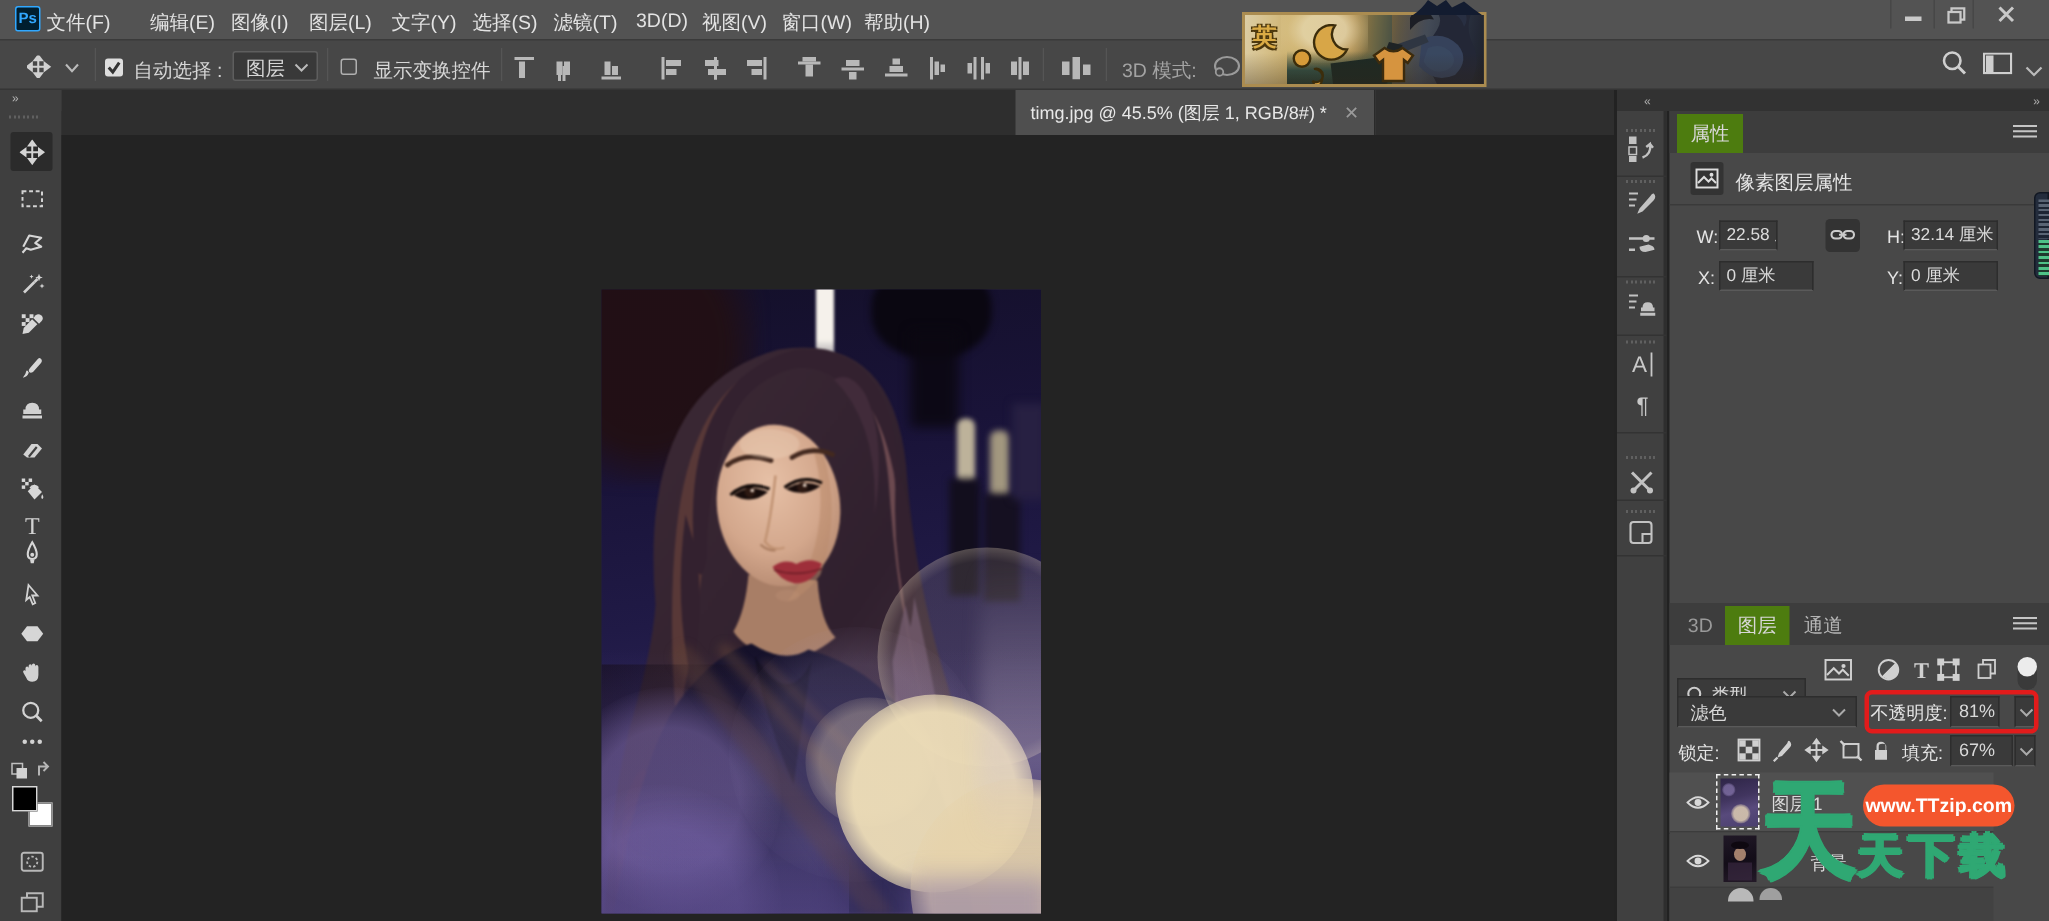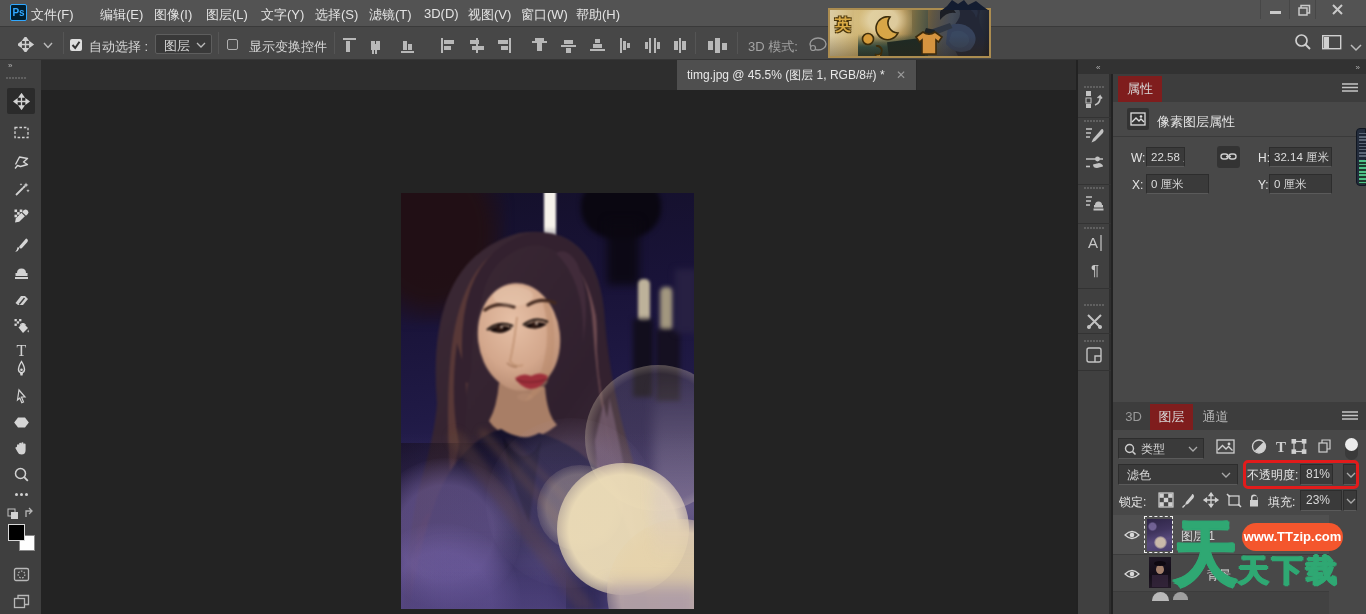--- a/index.html
+++ b/index.html
@@ -47,21 +47,21 @@
 #collapsehdr { position:absolute; left:1078px; top:60px; width:288px; height:14px; background:#323232; color:#b0b0b0; font-size:8px; }
 #iconstrip { position:absolute; left:1078px; top:74px; width:33px; height:540px; background:#404040; border-right:2px solid #2e2e2e; }
 .grip { position:absolute; left:6px; width:21px; height:2px;
   background:repeating-linear-gradient(90deg,#606060 0 1.5px,#404040 1.5px 3px); }
 .divh { position:absolute; left:0; width:33px; height:1px; background:#333; }
 #panels { position:absolute; left:1113px; top:74px; width:253px; height:540px; background:#484848; }
 
 
 #proptabs { position:absolute; left:0; top:0; width:253px; height:28px; background:#3d3d3d; }
 .ptab { position:absolute; top:2px; height:26px; line-height:26px; font-size:13px; color:#d8d8d8; text-align:center; }
-.ptab.on { background:#7f1d1d; }
+.ptab.on { background:#4d7c0f; }
 .field { position:absolute; height:20px; background:#3a3a3a; border:1px solid #2d2d2d; border-bottom-color:#5a5a5a;
   color:#dcdcdc; font-size:11.5px; line-height:18px; padding-left:4px; white-space:nowrap; overflow:hidden; }
 .lbl { position:absolute; color:#e5e5e5; font-size:12px; }
 
 
 #laytabs { position:absolute; left:0; top:328px; width:253px; height:28px; background:#3d3d3d; }
 .dd { position:absolute; background:#3a3a3a; border:1px solid #2d2d2d; border-bottom-color:#5a5a5a; color:#d8d8d8; font-size:12px; }
 .lrow { position:absolute; left:0; width:216px; color:#dadada; font-size:12px; }
 
 
@@ -566,21 +566,21 @@
 
     <div id="laytabs">
       <div class="ptab" style="left:5px;width:31px;color:#9a9a9a;">3D</div>
       <div class="ptab on" style="left:37px;width:43px;">图层</div>
       <div class="ptab" style="left:80px;width:45px;color:#b5b5b5;">通道</div>
       <svg style="position:absolute;right:8px;top:9px;" width="16" height="10">
           <path d="M0 1 h16 M0 4.5 h16 M0 8 h16" stroke="#c5c5c5" stroke-width="1.4"></path>
         </svg>
     </div>
 
-    <div class="dd" style="left:5px;top:364px;width:86px;height:21px;">
+    <div class="dd" style="left:5px;top:378px;width:86px;height:21px;">
       <svg style="position:absolute;left:5px;top:4px;" width="13" height="13">
           <circle cx="5.5" cy="5.5" r="4" stroke="#ccc" stroke-width="1.4" fill="none"></circle>
           <path d="M8.5 8.5 l3 3" stroke="#ccc" stroke-width="1.6"></path>
         </svg>
       <span style="position:absolute;left:22px;top:2px;">类型</span>
       <svg style="position:absolute;right:5px;top:7px;" width="10" height="7">
           <path d="M1 1 l4 4 4 -4" stroke="#aaa" stroke-width="1.3" fill="none"></path>
         </svg>
     </div>
     <svg class="abs" style="left:103px;top:363px;" width="150" height="20">
@@ -644,21 +644,21 @@
           <path d="M61 9 l-2.5 -1.8 v3.6z"></path>
         </g>
       <g stroke="#d0d0d0" fill="none" stroke-width="1.3">
           <rect x="72" y="5" width="10" height="9"></rect>
           <path d="M70 3 l3 3 M84 16 l-3 -3" stroke-width="1.6"></path>
         </g>
       <path d="M94 9 v-2.5 q0 -3 3 -3 q3 0 3 3 V9 h1 v6.5 h-8 V9 Z M95.5 9 h5 v-2.5 q0 -1.6 -2.5 -1.6 q-2.5 0 -2.5 1.6 Z" fill="#d0d0d0"></path>
     </svg>
     <span class="lbl" style="left:155px;top:420px;">填充:</span>
     <div class="dd" style="left:187px;top:416px;width:42px;height:21px;">
-        <span style="position:absolute;left:5px;top:2px;">23%</span>
+        <span style="position:absolute;left:5px;top:2px;">67%</span>
       </div>
     <div class="dd" style="left:230px;top:416px;width:14px;height:21px;">
         <svg style="position:absolute;left:2px;top:7px;" width="10" height="7">
           <path d="M1 1 l4 4 4 -4" stroke="#aaa" stroke-width="1.3" fill="none"></path>
         </svg>
       </div>
 
     <div class="lrow" style="top:441px;height:40px;background:#505050;border-bottom:1px solid #3c3c3c;">
       <svg style="position:absolute;left:11px;top:14px;" width="16" height="12">
           <path d="M1 6 q7 -7 14 0 q-7 7 -14 0z" fill="none" stroke="#d8d8d8" stroke-width="1.2"></path>

